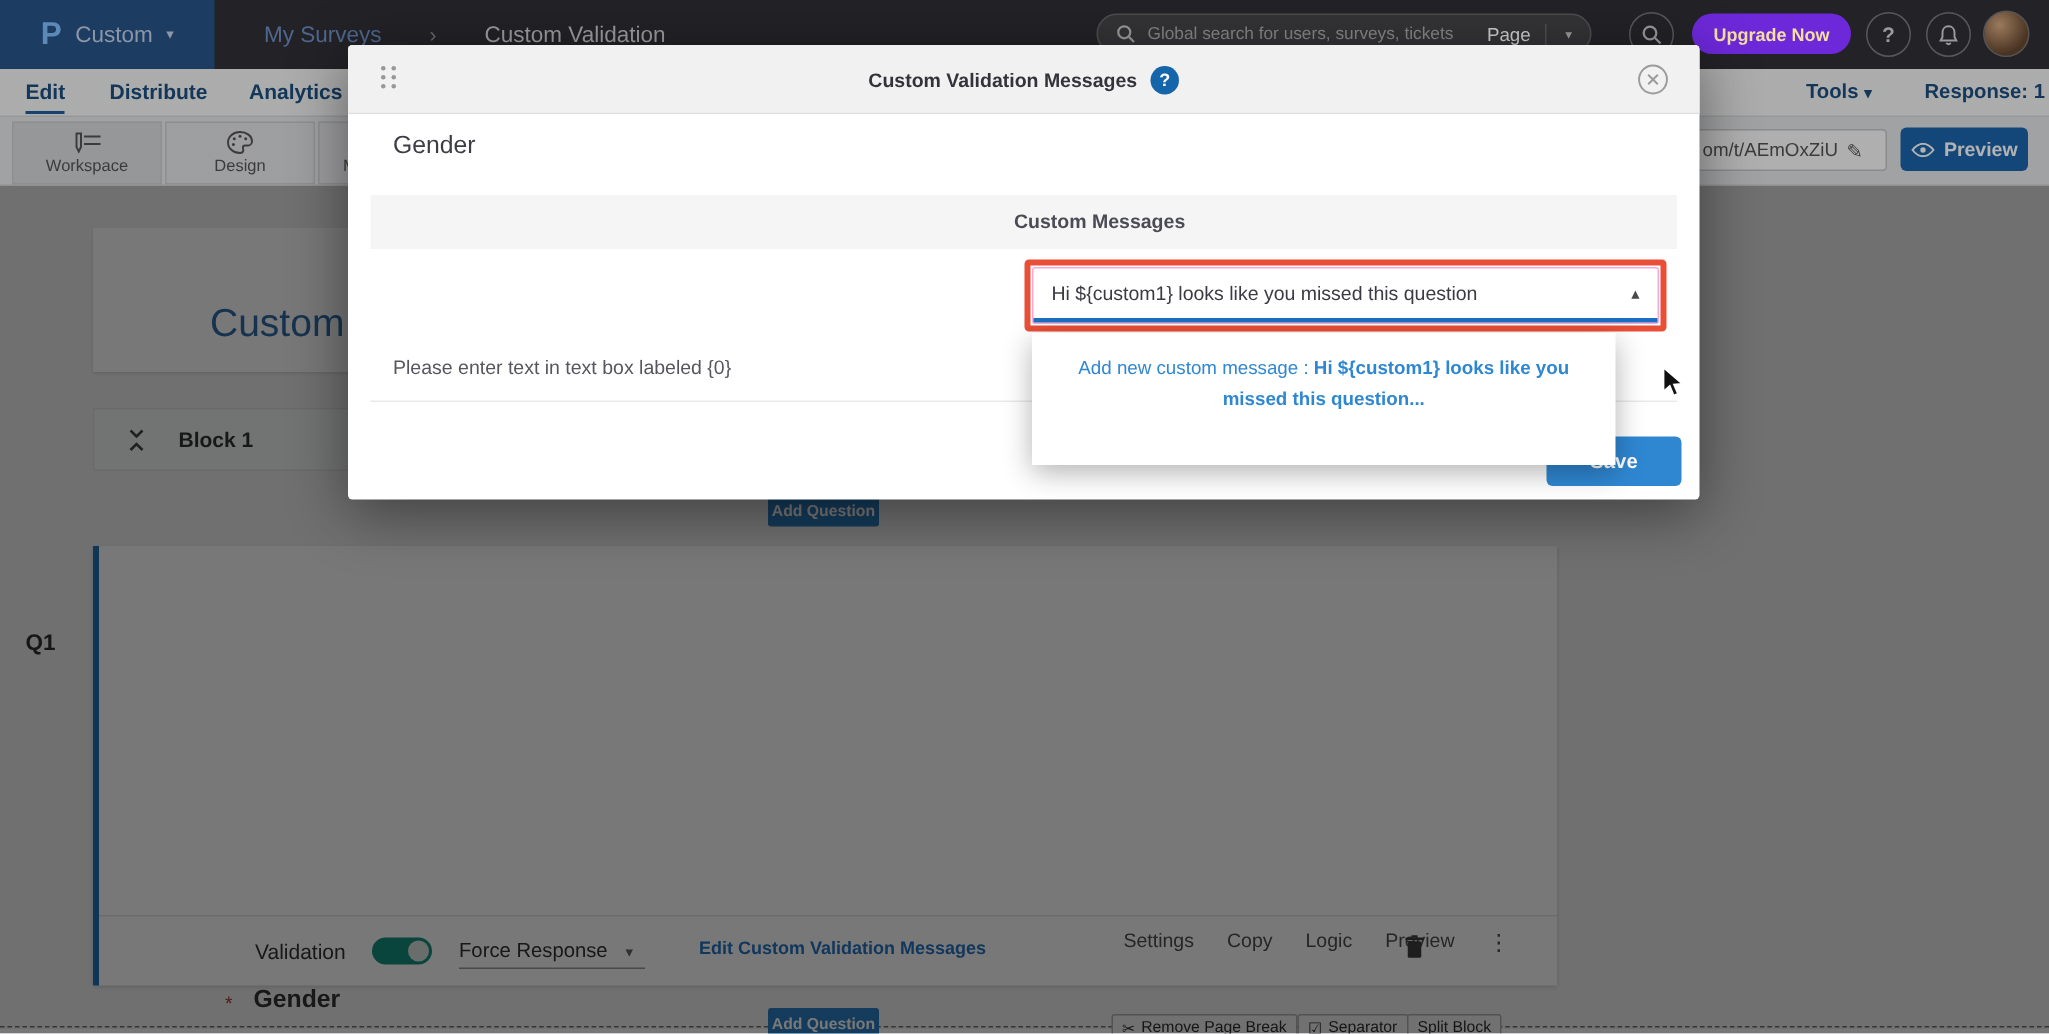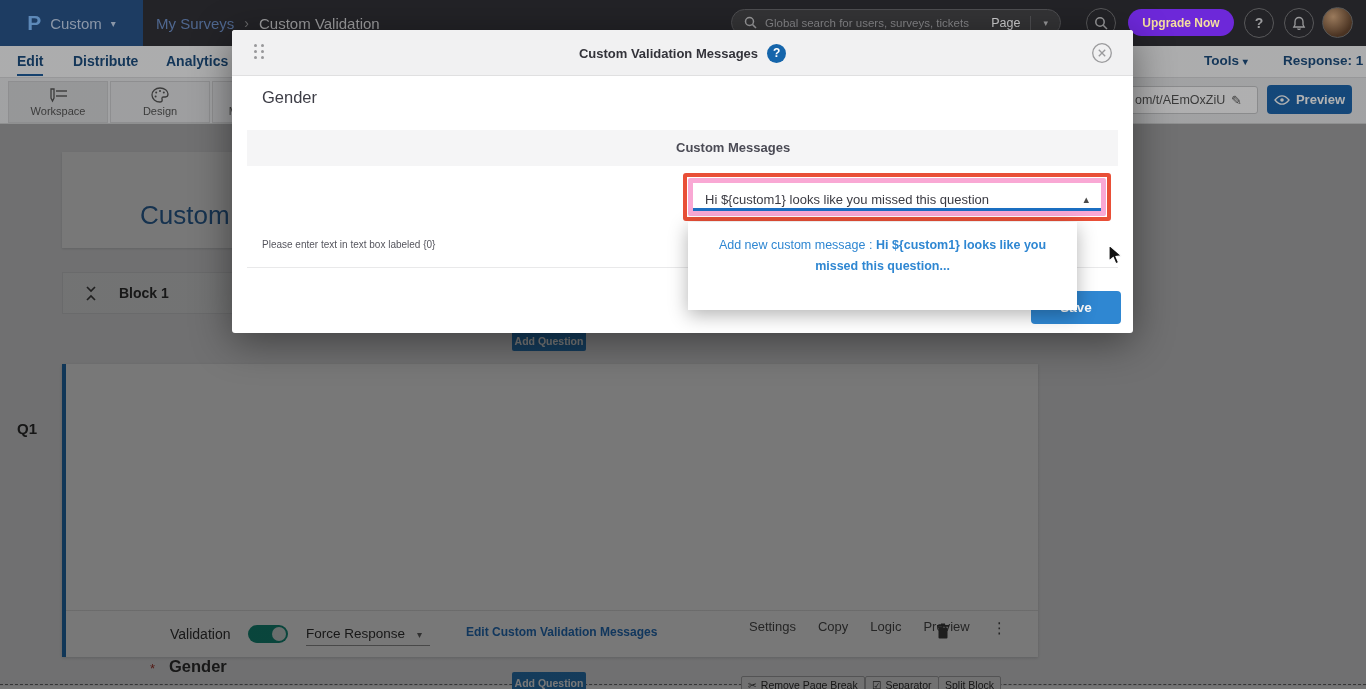--- a/index.html
+++ b/index.html
@@ -5,21 +5,21 @@
   * { margin:0; padding:0; box-sizing:border-box; }
   html,body { width:1366px; height:689px; overflow:hidden; }
   body { font-family:"Liberation Sans", sans-serif; background:#edeef0; position:relative; }
 
   
   #topnav { position:absolute; left:0; top:0; width:1366px; height:46px; background:#232327; z-index:10; }
   #logo-box { position:absolute; left:0; top:0; width:143px; height:46px; background:#1d3c62; display:flex; align-items:center; justify-content:center; gap:9px; cursor:pointer; }
   #logo-p { color:#5d89b8; font-size:21px; font-weight:700; }
   #product-name { color:#8b97a8; font-size:15px; }
   .caret { font-size:10px; color:#8b97a8; }
-  #breadcrumb { position:absolute; left:156px; top:0; height:46px; display:flex; align-items:center; gap:10px; }
+  #breadcrumb { position:absolute; left:176px; top:0; height:46px; display:flex; align-items:center; gap:32px; }
   #bc-parent { color:#4f678f; font-size:15px; cursor:pointer; }
   #bc-sep { color:#6b6b6d; font-size:14px; }
   #bc-current { color:#9d9d9f; font-size:15px; }
   #search-pill { position:absolute; left:731px; top:9px; width:330px; height:27px; background:#343436; border:1px solid #4e4e51; border-radius:14px; display:flex; align-items:center; }
   #search-pill .mag { margin:0 8px 0 12px; }
   #global-search { flex:1; background:transparent; border:none; outline:none; color:#cfcfd1; font-size:11.5px; }
   #global-search::placeholder { color:#87878a; }
   #admin-scope { color:#cfcfd1; font-size:12.5px; padding:0 10px; border-right:1px solid #4e4e51; }
   #scope-caret { padding:0 12px; color:#9a9a9c; font-size:9px; cursor:pointer; }
   .nav-circle { position:absolute; top:8px; width:30px; height:30px; border:1px solid #58585a; border-radius:50%; display:flex; align-items:center; justify-content:center; color:#9a9a9c; cursor:pointer; }
@@ -91,27 +91,27 @@
   #modal-title-wrap { position:absolute; left:0; top:0; width:100%; height:46px; display:flex; align-items:center; justify-content:center; gap:9px; }
   #modal-title { font-size:13px; font-weight:700; color:#33333a; }
   #modal-help { width:19px; height:19px; border-radius:50%; background:#1565ab; color:#fff; font-size:12px; font-weight:700; display:flex; align-items:center; justify-content:center; cursor:pointer; }
   #modal-close { position:absolute; right:20px; top:12px; cursor:pointer; }
   #modal-question { position:absolute; left:30px; top:58px; font-size:16.5px; font-weight:500; color:#3d3d46; }
   #mtable-head { position:absolute; left:15px; top:100px; width:871px; height:36px; background:#f5f5f6; }
   .mcol-h { position:absolute; top:0; height:36px; line-height:36px; font-size:13px; font-weight:700; color:#4b4b55; }
   #mcol-default { left:15px; } #mcol-custom { left:429px; }
   #mrow1 { position:absolute; left:15px; top:136px; width:871px; height:56px; border-bottom:1px solid #e9e9ea; }
   #mrow1-text { position:absolute; left:15px; top:0; height:56px; line-height:56px; font-size:13px; color:#56565e; }
-  #msg-select { position:absolute; left:456px; top:148px; width:418px; height:38px; background:#fff; border:5px solid #f9a8d4; border-radius:2px; cursor:pointer; z-index:10; }
+  #msg-select { position:absolute; left:456px; top:148px; width:418px; height:38px; background:#fff; border:1px solid #f9a8d4; border-radius:2px; cursor:pointer; z-index:10; }
   #msg-select .val { position:absolute; left:12px; top:0; height:34px; line-height:34px; font-size:13px; color:#3b3b43; }
   #msg-select .up { position:absolute; right:12px; top:10px; font-size:11px; color:#4a4a4a; }
   #msg-select .blue-bar { position:absolute; left:0; bottom:0; width:100%; height:3px; background:#1b6fc2; }
   #red-highlight { position:absolute; left:451px; top:143px; width:428px; height:48px; border:4px solid #e94f37; border-radius:3px; z-index:30; pointer-events:none; }
   #mrow2 { position:absolute; left:15px; top:192px; width:871px; height:46px; border-bottom:1px solid #e9e9ea; }
-  #mrow2-text { position:absolute; left:15px; top:0; height:46px; line-height:46px; font-size:10px; color:#56565e; }
+  #mrow2-text { position:absolute; left:15px; top:0; height:46px; line-height:46px; font-size:13px; color:#56565e; }
   #msg-dropdown { position:absolute; left:456px; top:192px; width:389px; height:88px; background:#fff; box-shadow:0 5px 18px rgba(0,0,0,.3); z-index:40; padding:13px 10px; text-align:center; }
   #msg-dropdown .line { font-size:12.5px; line-height:21px; color:#2f87d2; cursor:pointer; }
   #msg-dropdown b { font-weight:700; }
   #save-btn { position:absolute; left:799px; top:261px; width:90px; height:33px; background:#2f87d2; border:none; border-radius:4px; color:#fff; font-size:13.5px; font-weight:700; z-index:20; cursor:pointer; }
 
   
   #cursor { position:absolute; left:1108px; top:244px; z-index:300; pointer-events:none; }
 
   svg { display:block; }
 </style>

